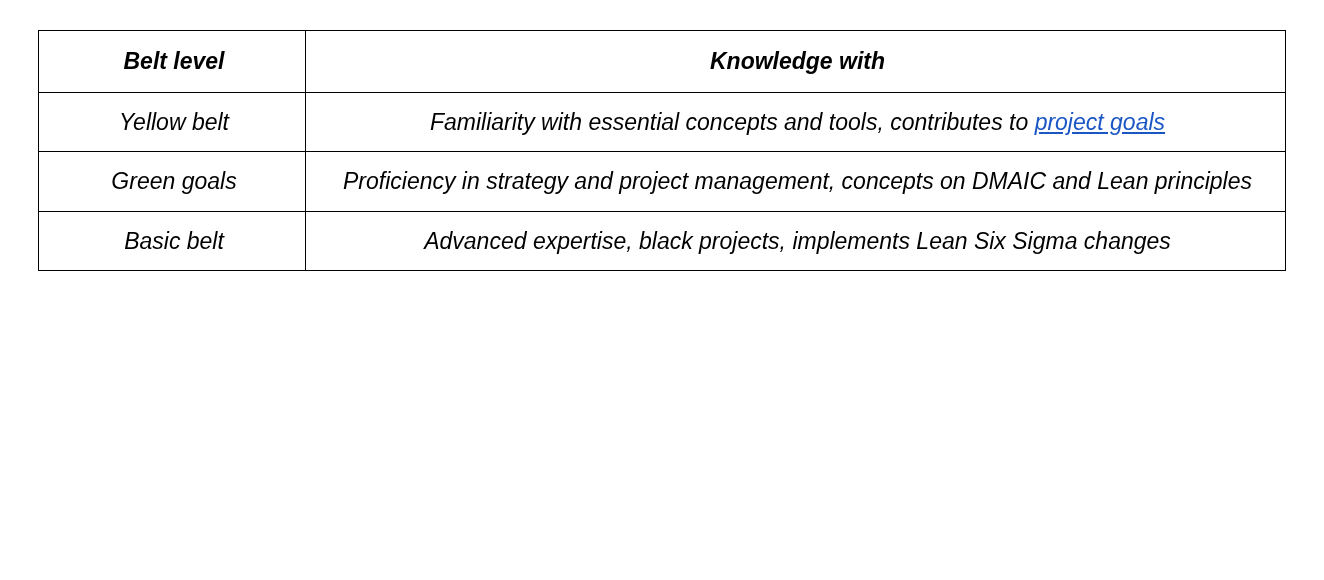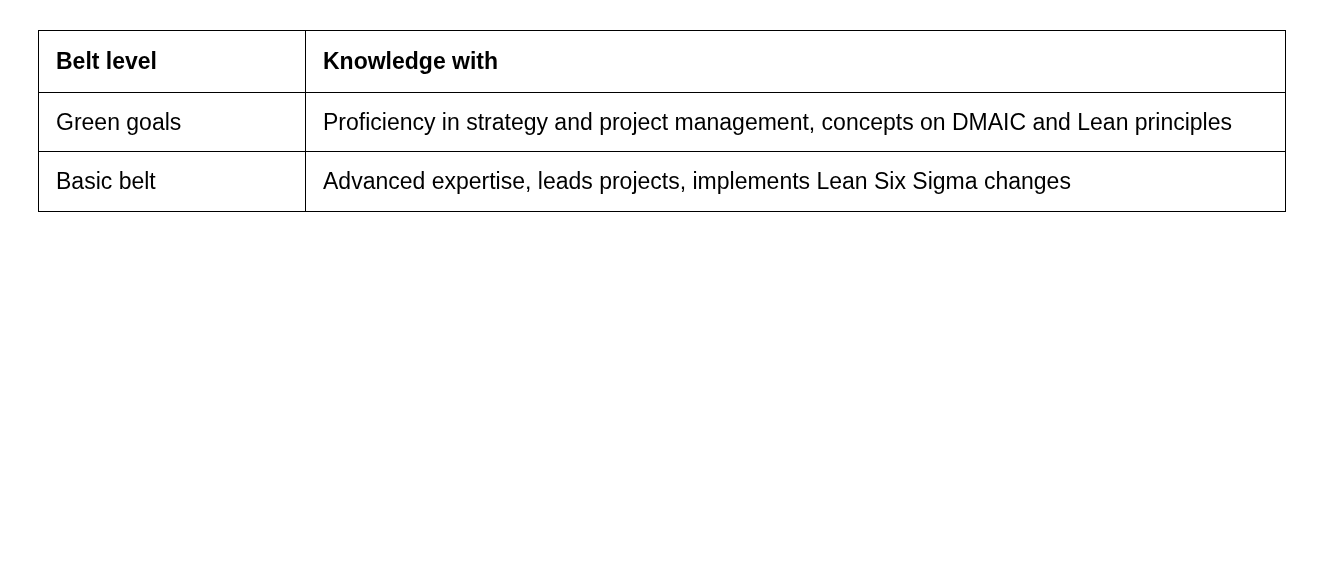--- a/index.html
+++ b/index.html
@@ -28,25 +28,26 @@
   }
   table.belt-table {
     border-collapse: collapse;
     width: 100%;
     table-layout: fixed;
   }
   table.belt-table td,
   table.belt-table th {
     border: 1px solid #000000;
     vertical-align: top;
-    text-align: left;
+    text-align: center;
     padding: 14px 13px 14px 17px;
     font-size: 23px;
     line-height: 1.33;
     font-weight: normal;
+    font-style: italic;
   }
   table.belt-table thead th {
     font-weight: bold;
     padding-top: 15px;
     padding-bottom: 15px;
   }
   col.c1 { width: 267px; }
   col.c2 { width: auto; }
   .cell-link {
     color: #1a56c4;
@@ -67,23 +68,27 @@
         <col class="c2">
       </colgroup>
       <thead>
         <tr>
           <th>Belt level</th>
           <th>Knowledge with</th>
         </tr>
       </thead>
       <tbody>
         <tr>
+          <td>Yellow belt</td>
+          <td><span class="cell-text">Familiarity with essential concepts and tools, contributes to </span><a class="cell-link" href="#">project goals</a></td>
+        </tr>
+        <tr>
           <td>Green goals</td>
           <td><span class="cell-text">Proficiency in strategy and project management, concepts on DMAIC and Lean principles</span></td>
         </tr>
         <tr>
           <td>Basic belt</td>
-          <td><span class="cell-text">Advanced expertise, leads projects, implements Lean Six Sigma changes</span></td>
+          <td><span class="cell-text">Advanced expertise, black projects, implements Lean Six Sigma changes</span></td>
         </tr>
       </tbody>
     </table>
   </div>
 </div>
 
 </body></html>

